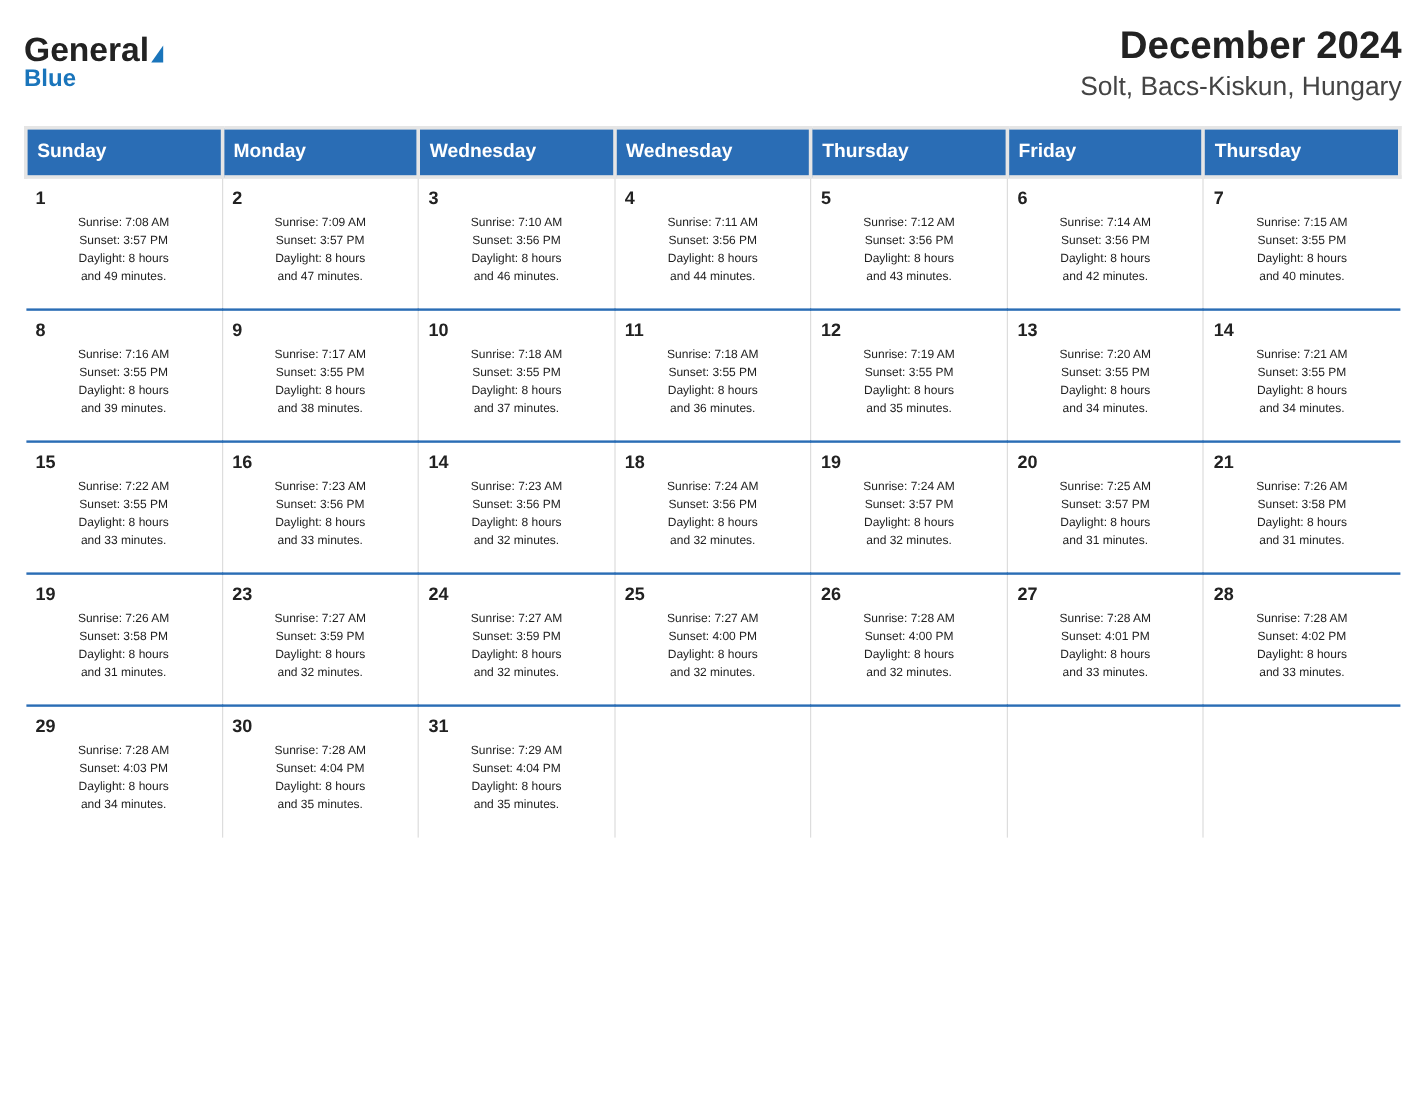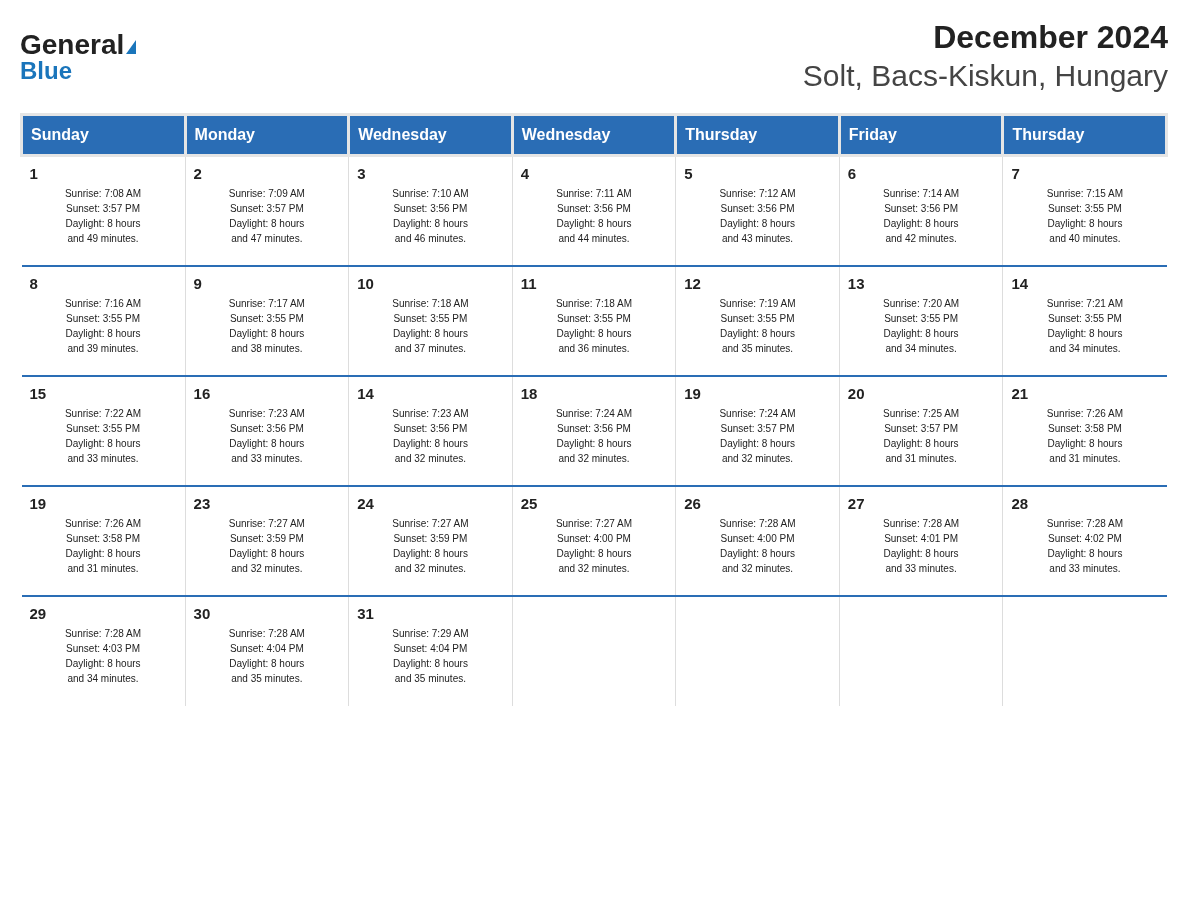--- a/index.html
+++ b/index.html
@@ -21,21 +21,21 @@
       flex-direction: column;
       align-items: flex-start;
     }
     .logo-general {
       font-size: 28px;
       font-weight: bold;
       color: #222;
       line-height: 1;
     }
     .logo-blue {
-      font-size: 24px;
+      font-size: 20px;
       font-weight: bold;
       color: #1a75bb;
       line-height: 1;
     }
     .logo-triangle {
       display: inline-block;
       width: 0;
       height: 0;
       border-left: 10px solid transparent;
       border-bottom: 14px solid #1a75bb;
@@ -47,21 +47,21 @@
     .title-section {
       text-align: right;
     }
     .month-title {
       font-size: 32px;
       font-weight: bold;
       color: #222;
       line-height: 1.1;
     }
     .location-title {
-      font-size: 30px;
+      font-size: 22px;
       color: #444;
       margin-top: 4px;
     }
     table {
       width: 100%;
       border-collapse: collapse;
       table-layout: fixed;
     }
     thead tr {
       background-color: #2a6db5;

